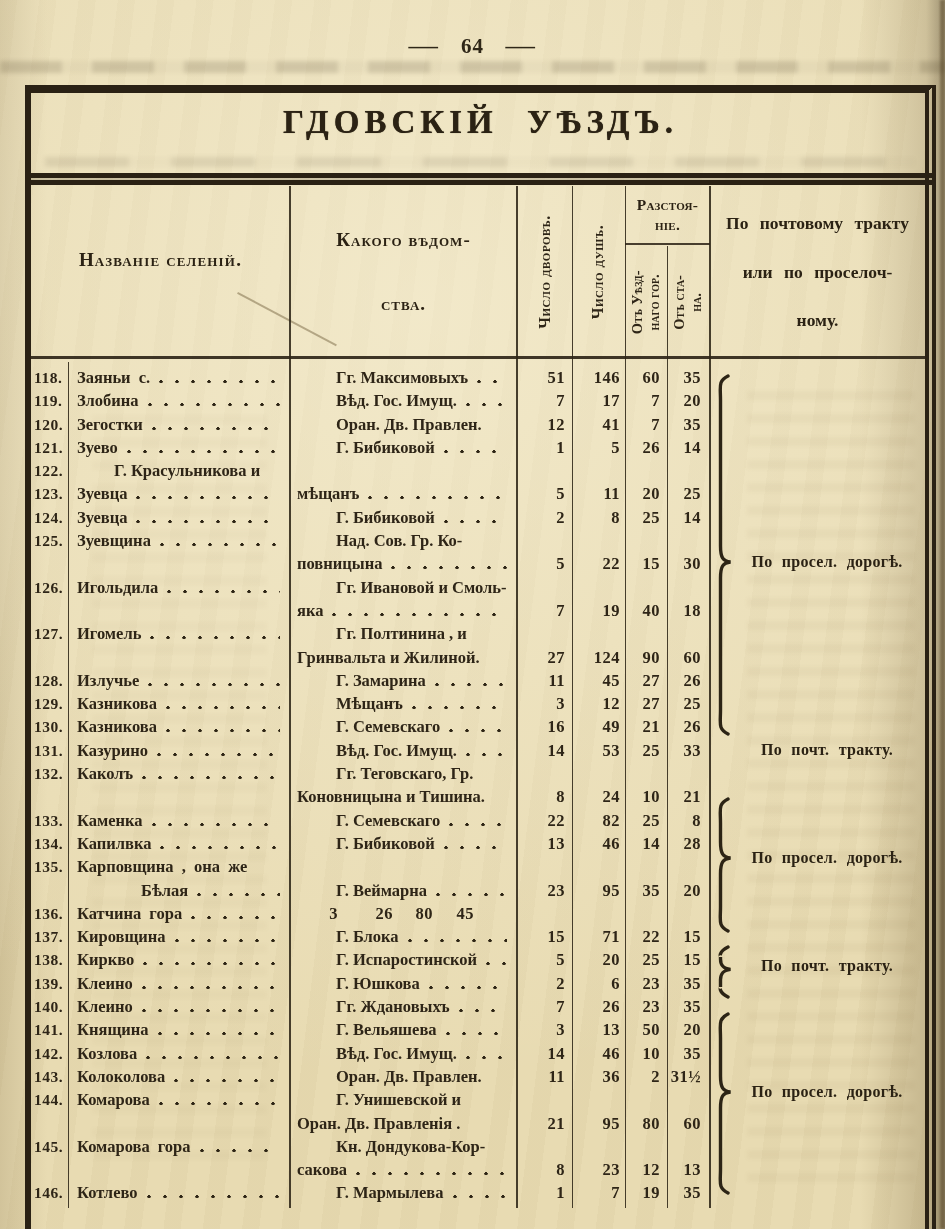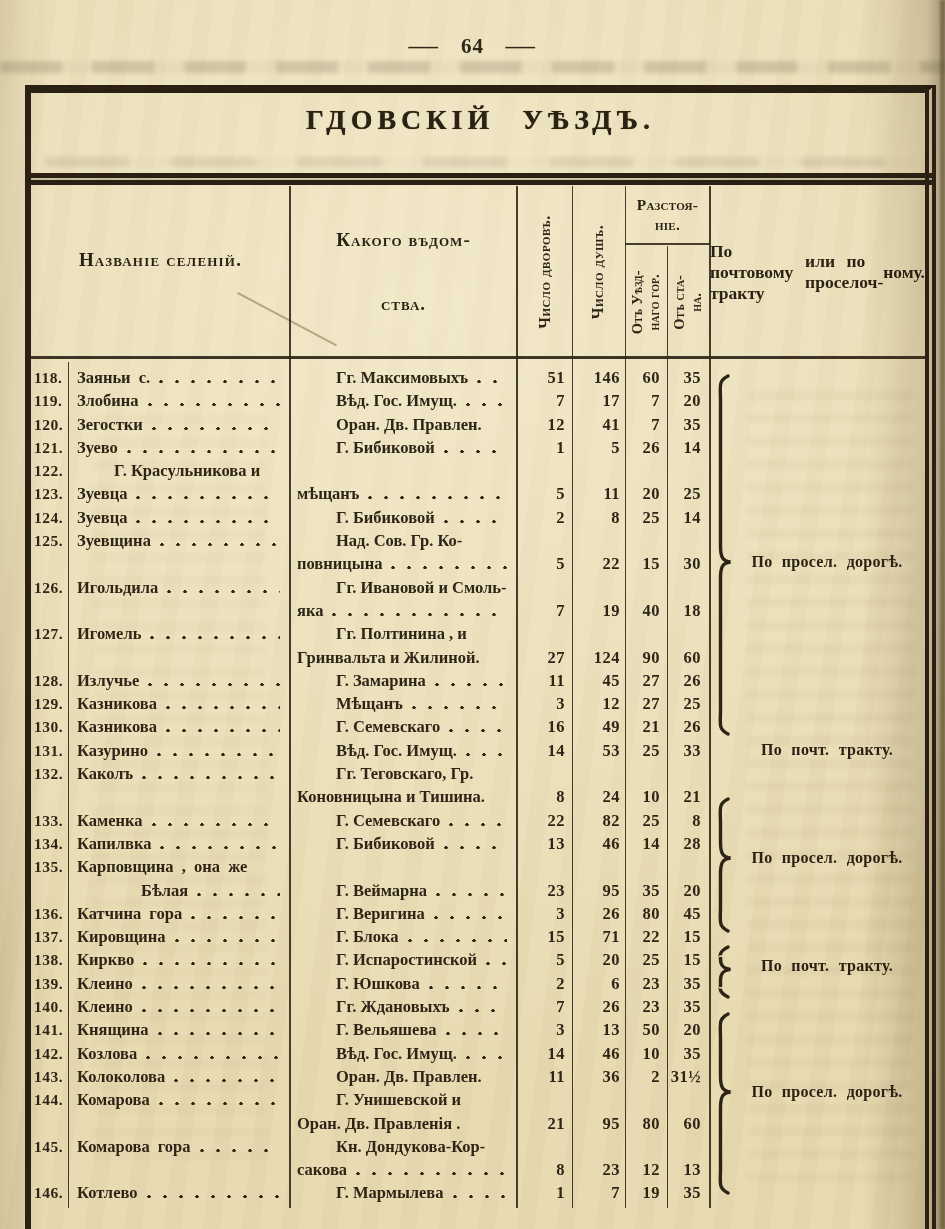--- a/index.html
+++ b/index.html
@@ -26,37 +26,37 @@
   .scratch{left:238px;top:292px;width:112px;height:2px;background:#6a5835;opacity:.45;
        transform:rotate(28deg);transform-origin:left top}
   .ghost1{left:747px;top:382px;width:168px;height:800px;opacity:.09;filter:blur(2px);
        background:repeating-linear-gradient(0deg, rgba(110,85,45,.5) 0 9px, rgba(0,0,0,0) 9px 23px)}
   .ghost2{left:92px;top:410px;width:175px;height:750px;opacity:.055;filter:blur(2px);
        background:repeating-linear-gradient(0deg, rgba(110,85,45,.5) 0 9px, rgba(0,0,0,0) 9px 23px)}
   .edgeR{right:0;top:0;width:5px;height:1229px;background:#4a3a1e;opacity:.45;filter:blur(1px)}
   
   .frame{left:25px;top:85px;width:911px;height:1144px;
          border-top:8px solid #2a2114;border-left:6px solid #2a2114;border-right:11px double #2a2114}
-  .title{top:104px;left:25px;width:911px;text-align:center;font-size:28px;letter-spacing:5px;
+  .title{top:104px;left:25px;width:911px;text-align:center;font-size:33px;letter-spacing:5px;
          word-spacing:16px;color:#2b2214;text-shadow:0 0 .7px rgba(40,30,10,.85)}
   .rule1{left:25px;top:173px;width:911px;height:12px;
          background:linear-gradient(180deg,#2a2114 0 5px, rgba(42,33,20,.18) 5px 7px, #2a2114 7px 12px)}
   .ruleHeader{left:31px;top:356px;width:894px;height:3px;background:#2a2114;opacity:.9}
   .ruleDist{left:625px;top:243px;width:85px;height:2px;background:#2a2114;opacity:.85}
   .vl{position:absolute;background:#2e2617;opacity:.88}
   
   .hc{display:flex;color:#2b2214}
   .caps{font-variant-caps:small-caps}
   .h-name{left:31px;top:186px;width:259px;height:148px;align-items:center;justify-content:center;
           font-size:19px;letter-spacing:1.2px}
   .h-dept{left:290px;top:186px;width:227px;height:172px;flex-direction:column;justify-content:space-evenly;
           align-items:center;font-size:19px;letter-spacing:1px}
   .h-dist{left:625px;top:186px;width:85px;height:57px;flex-direction:column;justify-content:center;
           align-items:center;font-size:15.5px;line-height:1.25;letter-spacing:.3px}
-  .h-route{left:710px;top:186px;width:215px;height:172px;justify-content:space-evenly;
+  .h-route{left:710px;top:186px;width:215px;height:172px;flex-direction:column;justify-content:space-evenly;
           align-items:center;font-size:17.5px;word-spacing:7px}
   .vt{display:flex;align-items:center;justify-content:center}
   .vt-dvor{left:517px;top:186px;width:55px;height:172px}
   .vt-dush{left:572px;top:186px;width:53px;height:172px}
   .vt-town{left:625px;top:246px;width:42px;height:112px}
   .vt-stan{left:667px;top:246px;width:43px;height:112px}
   .vt .rot{transform:rotate(-90deg);white-space:nowrap;font-size:16px;letter-spacing:.5px}
   .vt .rot2{transform:rotate(-90deg);white-space:nowrap;font-size:14.5px;text-align:center;line-height:1.2}
   
   #tbody{left:31px;top:366px;width:894px}
@@ -455,24 +455,20 @@
         <div class="c cv c2">95</div>
         <div class="c cv c3">35</div>
         <div class="c cv c4">20</div>
       </div>
       <div class="trow">
         <div class="c cnum">136.</div>
         <div class="c cname">
           <span class="t">Катчина гора</span>
           <span class="leader"></span>
         </div>
-        <div class="c cved">
-          <span class="t">Г. Веригина</span>
-          <span class="leader"></span>
-        </div>
         <div class="c cv c1">3</div>
         <div class="c cv c2">26</div>
         <div class="c cv c3">80</div>
         <div class="c cv c4">45</div>
       </div>
       <div class="trow">
         <div class="c cnum">137.</div>
         <div class="c cname">
           <span class="t">Кировщина</span>
           <span class="leader"></span>

